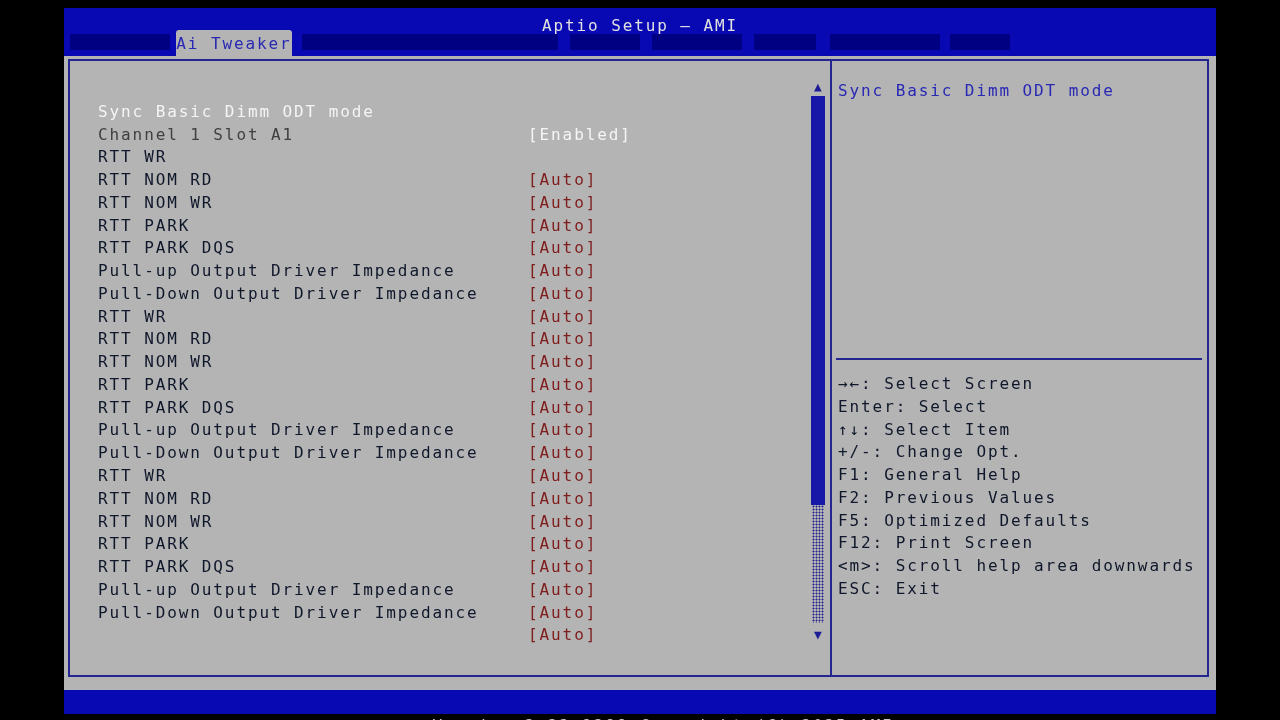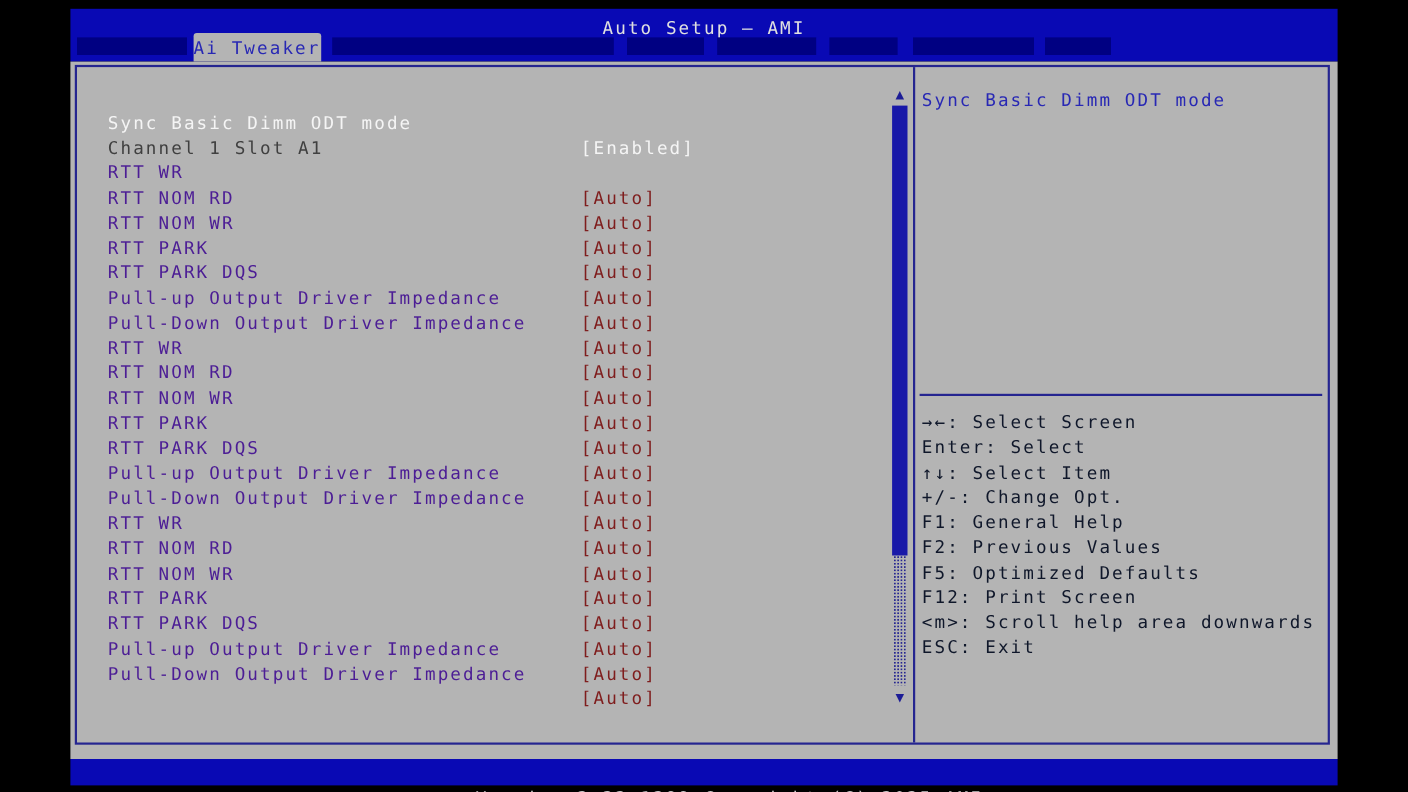--- a/index.html
+++ b/index.html
@@ -14,21 +14,21 @@
     background: #0909b4;
   }
   .topbar-title {
     position: absolute; left: 0; top: 8px; width: 100%; text-align: center;
     color: #e0e0e0; font-size: 16px; letter-spacing: 1.9px; white-space: pre;
   }
   .tabrow { position: absolute; left: 0; bottom: 0; width: 100%; height: 26px; }
   .tab-active {
     position: absolute; left: 112px; top: 0; width: 116px; height: 26px;
     background: #b4b4b4; color: #2828b4; font-size: 16px; letter-spacing: 1.9px;
-    text-align: left; line-height: 27px; border-radius: 3px 3px 0 0;
+    text-align: center; line-height: 27px; border-radius: 3px 3px 0 0;
     white-space: pre; box-sizing: border-box;
   }
   .dimblock { position: absolute; top: 4px; height: 16px; background: #000082; }
   
   .bios-body {
     position: absolute; left: 64px; top: 56px; width: 1152px; height: 634px;
     background: #b4b4b4;
   }
   .panel {
     position: absolute; left: 4px; top: 3px; right: 7px; bottom: 13px;
@@ -36,21 +36,21 @@
   }
   .left-pane { position: absolute; left: 0; top: 0; bottom: 0; width: 760px; }
   .divider-v {
     position: absolute; left: 760px; top: 0; bottom: 0; width: 2px;
     background: #252590;
   }
   .right-pane { position: absolute; left: 762px; right: 0; top: 0; bottom: 0; }
   
   .rows { position: absolute; left: 28px; top: 17px; width: 690px; }
   .row { position: relative; height: 22.77px; line-height: 22.77px; font-size: 16px; letter-spacing: 1.9px; white-space: pre; }
-  .row .label { position: absolute; left: 0; color: #4c1d95; }
+  .row .label { position: absolute; left: 0; color: #0f172a; }
   .row .value { position: absolute; left: 430px; color: #7f1d1d; }
   .row.section .label { color: #404040; }
   .row.selected .label, .row.selected .value { color: #f5f5f5; }
   
   .scrollbar { position: absolute; right: 4px; top: 19px; width: 16px; height: 562px; }
   .sb-arrow {
     position: absolute; left: 0; width: 16px; height: 14px; color: #1c1c96;
     font-size: 13px; line-height: 14px; text-align: center; cursor: default;
   }
   .sb-up { top: 0; }
@@ -84,21 +84,21 @@
     background: #0909b4; text-align: center; line-height: 24px;
     color: #c8c8c8; font-size: 16px; letter-spacing: 1.9px; white-space: pre;
   }
 </style>
 </head>
 <body>
 
 <div class="screen">
 
   <div class="topbar">
-    <div class="topbar-title">Auto Setup – AMI</div>
+    <div class="topbar-title">Aptio Setup – AMI</div>
     <div class="tabrow">
       <div class="dimblock" style="left:6px;   width:100px;"></div>
       <div class="tab-active">Ai Tweaker</div>
       <div class="dimblock" style="left:238px; width:256px;"></div>
       <div class="dimblock" style="left:506px; width:70px;"></div>
       <div class="dimblock" style="left:588px; width:90px;"></div>
       <div class="dimblock" style="left:690px; width:62px;"></div>
       <div class="dimblock" style="left:766px; width:110px;"></div>
       <div class="dimblock" style="left:886px; width:60px;"></div>
     </div>

